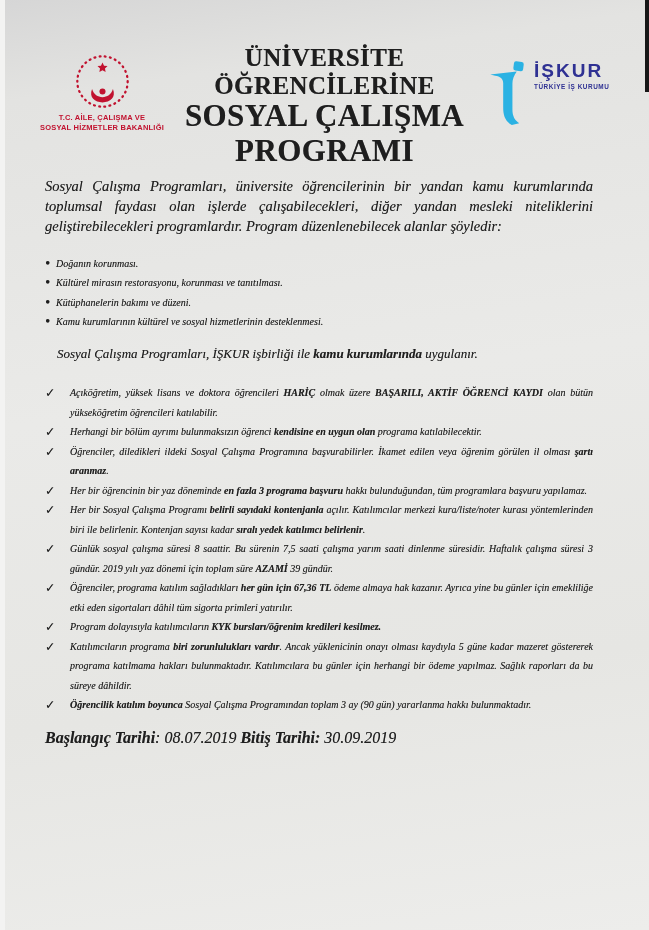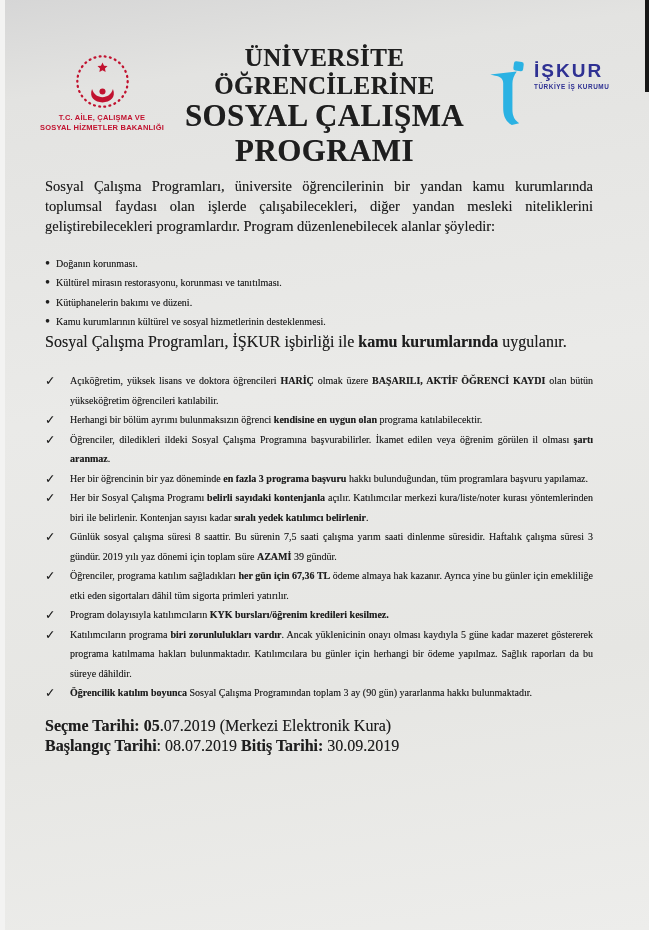--- a/index.html
+++ b/index.html
@@ -24,26 +24,26 @@
     font-size:7.5px;font-weight:bold;color:#c1122f;line-height:1.3;letter-spacing:.2px;text-shadow:none;}
   .titlebox{flex:1;text-align:center;font-weight:bold;letter-spacing:.4px;}
   .title-sm{font-size:25px;line-height:1.1;}
   .title-lg{font-size:31px;line-height:1.12;}
   .iskur{width:142px;flex:0 0 auto;margin-top:17px;display:flex;gap:8px;justify-content:flex-start;padding-left:6px;}
   .iskur-text{font-family:"Liberation Sans","DejaVu Sans",sans-serif;color:#2f3193;margin-top:0;text-shadow:none;}
   .iskur-name{font-size:19px;font-weight:bold;letter-spacing:2px;line-height:1;}
   .iskur-sub{font-size:6.4px;font-weight:bold;letter-spacing:.55px;margin-top:3px;}
 
   
-  .content{padding:0 56px 0 45px;}
+  .content{padding:0 56px 0 45px;font-style:italic;}
   .intro{margin:9px 0 0;font-size:14.5px;line-height:19.7px;text-align:justify;}
   .bullets{margin-top:17px;}
   .bullet-row{display:flex;gap:6px;font-size:14.5px;line-height:19.5px;}
   .bullet-row .marker{flex:0 0 auto;}
-  .statement{margin:0;font-size:16px;line-height:19.5px;}
+  .statement{margin:12px;font-size:13px;line-height:19.5px;}
   .checks{margin-top:20px;}
   .check-row{display:flex;gap:9px;}
   .check-row .marker{flex:0 0 16px;font-family:"DejaVu Sans",sans-serif;font-size:12.5px;line-height:19.5px;}
   .segtext{margin:0;flex:1;font-size:10px;line-height:19.5px;text-align:justify;}
   .b{font-weight:bold;}
   .dates{margin-top:13px;}
   .date-row .segtext{font-size:16px;line-height:20.8px;text-align:left;}
 </style>
 </head>
 <body>
@@ -147,21 +147,18 @@
           <p class="segtext"><span>Katılımcıların programa </span><span class="b">biri zorunlulukları vardır</span><span>. Ancak yüklenicinin onayı olması kaydıyla 5 güne kadar mazeret göstererek programa katılmama hakları bulunmaktadır. Katılımcılara bu günler için herhangi bir ödeme yapılmaz. Sağlık raporları da bu süreye dâhildir.</span></p>
         </div>
         <div class="check-row">
           <span class="marker">✓</span>
           <p class="segtext"><span class="b">Öğrencilik katılım boyunca</span><span> Sosyal Çalışma Programından toplam 3 ay (90 gün) yararlanma hakkı bulunmaktadır.</span></p>
         </div>
       </div>
 
     <div class="dates">
         <div class="date-row">
-          <p class="segtext"><span class="b">Seçme Tarihi: 05</span><span>.07.2019 (Merkezi Elektronik Kura)</span></p>
-        </div>
-        <div class="date-row">
           <p class="segtext"><span class="b">Başlangıç Tarihi</span><span>: 08.07.2019 </span><span class="b">Bitiş Tarihi:</span><span> 30.09.2019</span></p>
         </div>
       </div>
 
   </div>
 </div>
 
 </body></html>

